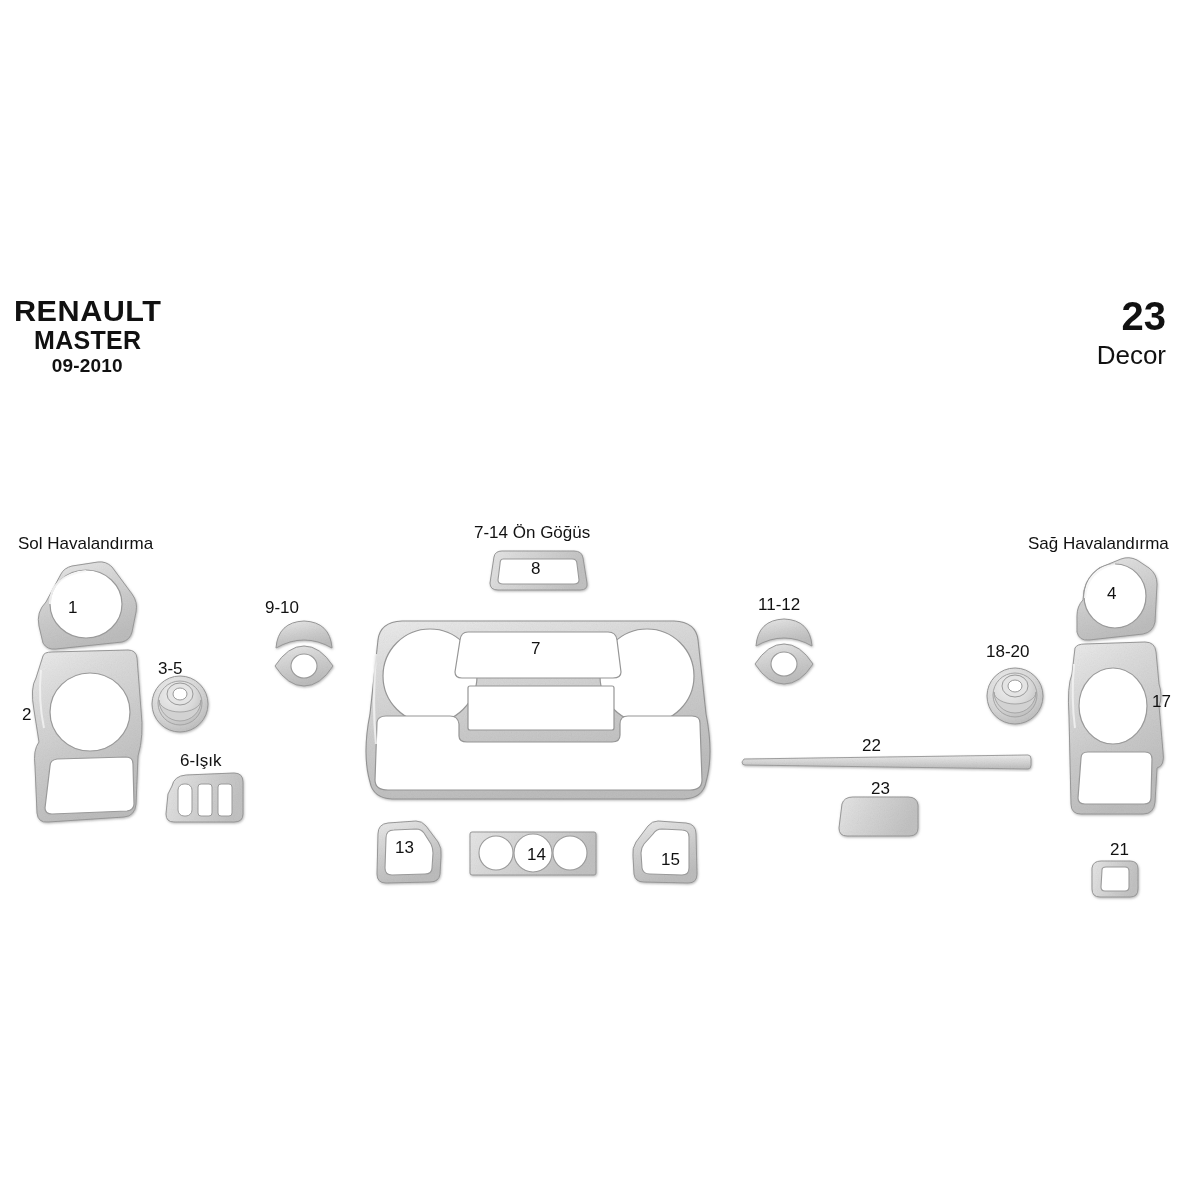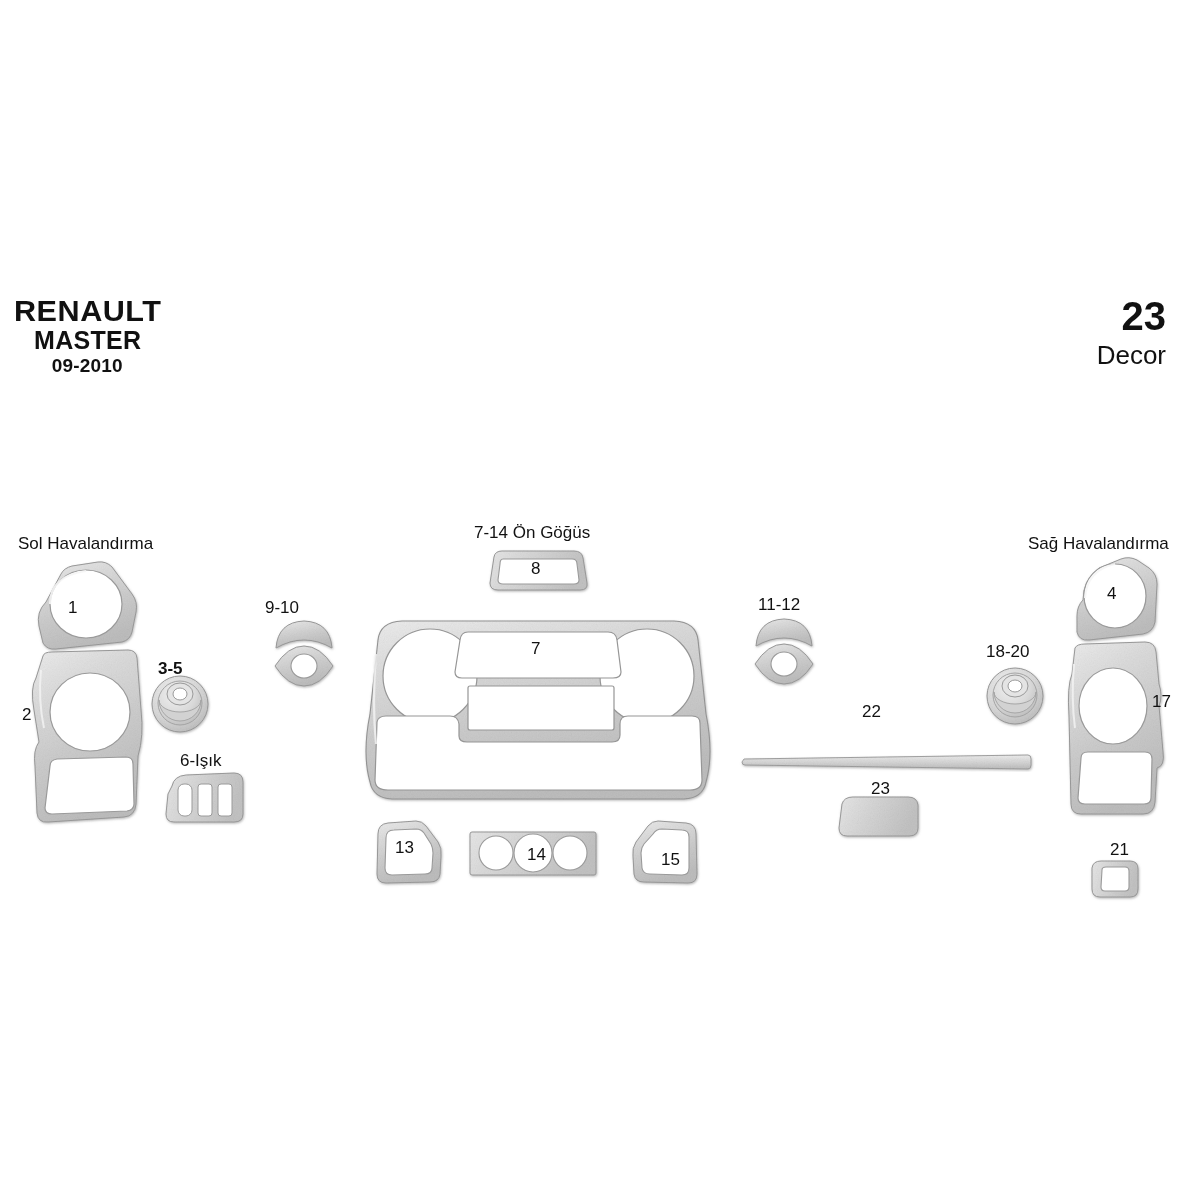--- a/index.html
+++ b/index.html
@@ -182,21 +182,21 @@
     <svg width="60" height="62" viewBox="0 0 60 62">
       <g filter="url(#fSoft)">
         <circle cx="30" cy="32" r="28" fill="url(#gKnob)" stroke="#9a9a9a" stroke-width="1" filter="url(#fGrain)"></circle>
         <circle cx="30" cy="31" r="22" fill="url(#gKnob)" stroke="#a3a3a3" stroke-width="1"></circle>
         <path d="M9,28 A21,21 0 0 0 51,28 A21,12 0 0 1 9,28 Z" fill="#d2d2d2" stroke="#a0a0a0" stroke-width="0.9"></path>
         <ellipse cx="30" cy="22" rx="13" ry="11" fill="#e4e4e4" stroke="#9a9a9a" stroke-width="1"></ellipse>
         <ellipse cx="30" cy="22" rx="7" ry="6" fill="#ffffff" stroke="#9a9a9a" stroke-width="1"></ellipse>
       </g>
     </svg>
   </div>
-  <div class="plabel" style="left:158px; top:659px;font-weight:bold;">3-5</div>
+  <div class="plabel" style="left:158px; top:659px;">3-5</div>
 
   <div class="svgwrap" style="left:164px; top:772px;">
     <svg width="82" height="52" viewBox="0 0 82 52">
       <g filter="url(#fSoft)">
         <path d="M8,14 Q10,4 22,3 L70,1 Q79,1 79,10 L79,42 Q79,50 70,50
                  L10,50 Q2,50 2,42 L4,22 Z" fill="url(#gMetalH)" stroke="#9a9a9a" stroke-width="1" filter="url(#fGrain)"></path>
         <rect x="14" y="12" width="14" height="32" rx="6" fill="#ffffff" stroke="#9a9a9a" stroke-width="1"></rect>
         <rect x="34" y="12" width="14" height="32" rx="3" fill="#ffffff" stroke="#9a9a9a" stroke-width="1"></rect>
         <rect x="54" y="12" width="14" height="32" rx="3" fill="#ffffff" stroke="#9a9a9a" stroke-width="1"></rect>
       </g>
@@ -306,21 +306,21 @@
   <div class="plabel" style="left:758px; top:595px;">11-12</div>
 
   <div class="svgwrap" style="left:742px; top:752px;">
     <svg width="290" height="20" viewBox="0 0 290 20">
       <g filter="url(#fSoft)">
         <path d="M2,7 L286,3 Q289,3 289,7 L289,13 Q289,17 286,17
                  L3,13 Q0,13 0,10 Z" fill="url(#gMetalV)" stroke="#9a9a9a" stroke-width="0.9" filter="url(#fGrain)"></path>
       </g>
     </svg>
   </div>
-  <div class="plabel" style="left:862px; top:702px;">22</div>
+  <div class="plabel" style="left:862px; top:736px;">22</div>
 
   <div class="svgwrap" style="left:836px; top:795px;">
     <svg width="86" height="44" viewBox="0 0 86 44">
       <g filter="url(#fSoft)">
         <path d="M6,9 Q8,2 17,2 L72,2 Q81,2 82,10 L82,33
                  Q82,41 73,41 L11,41 Q3,41 3,33 Z" fill="url(#gMetalH)" stroke="#9a9a9a" stroke-width="1" filter="url(#fGrain)"></path>
       </g>
     </svg>
   </div>
   <div class="plabel" style="left:871px; top:779px;">23</div>

